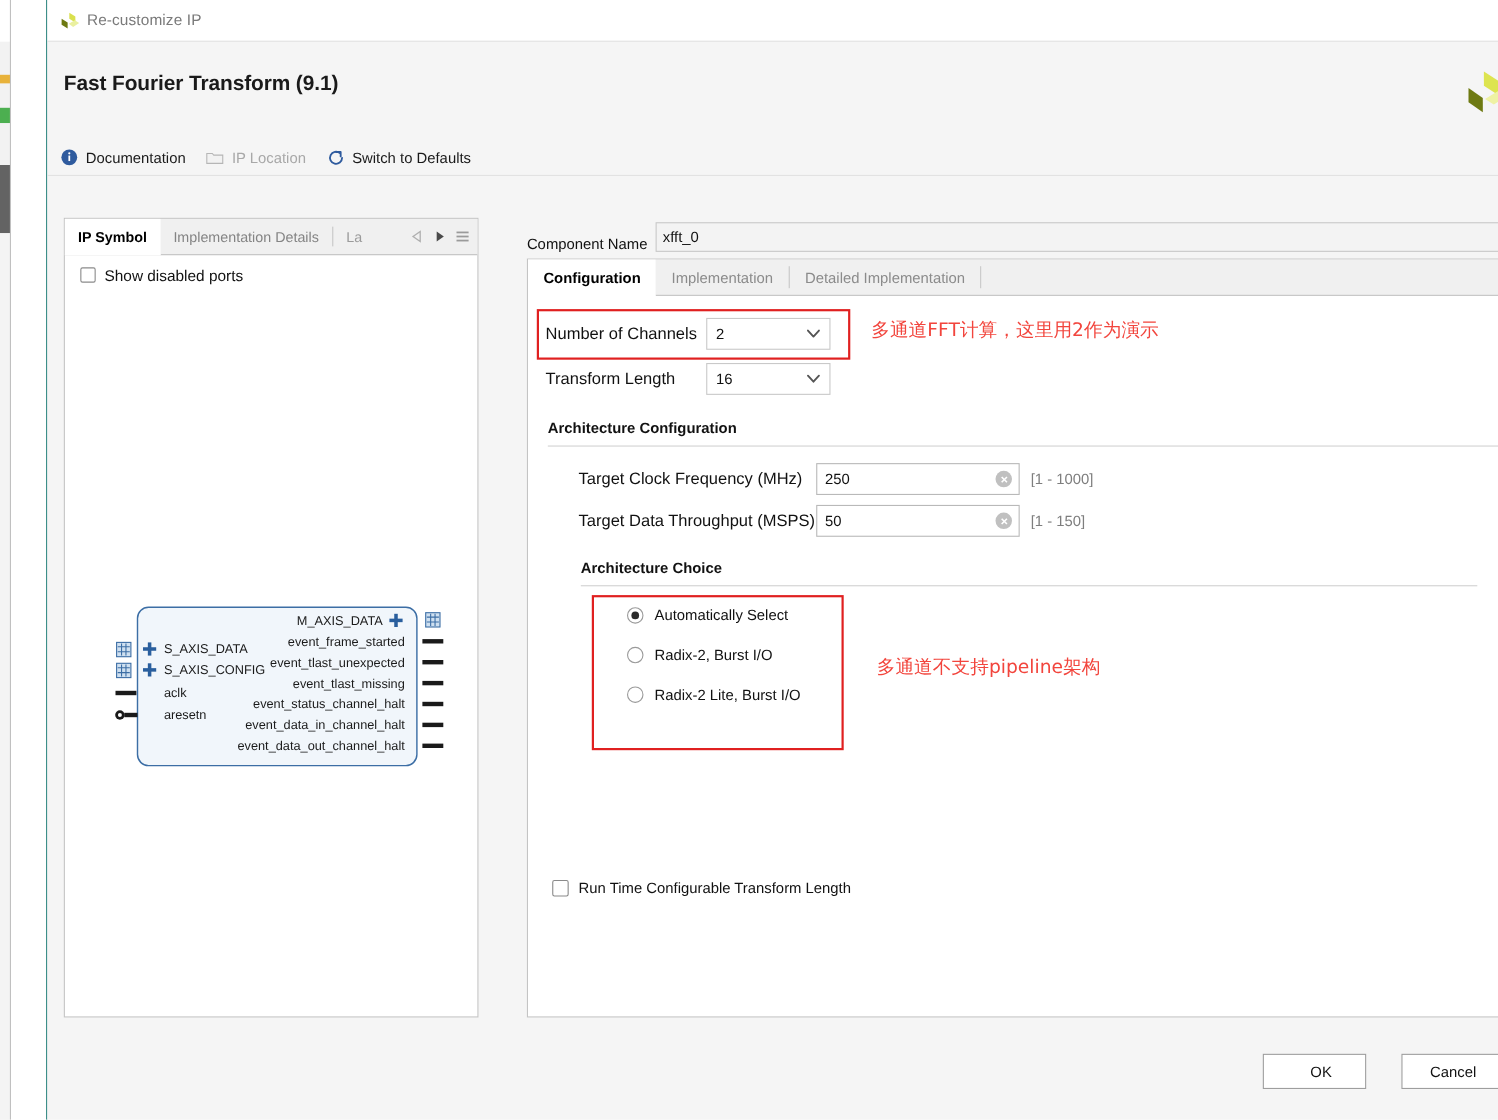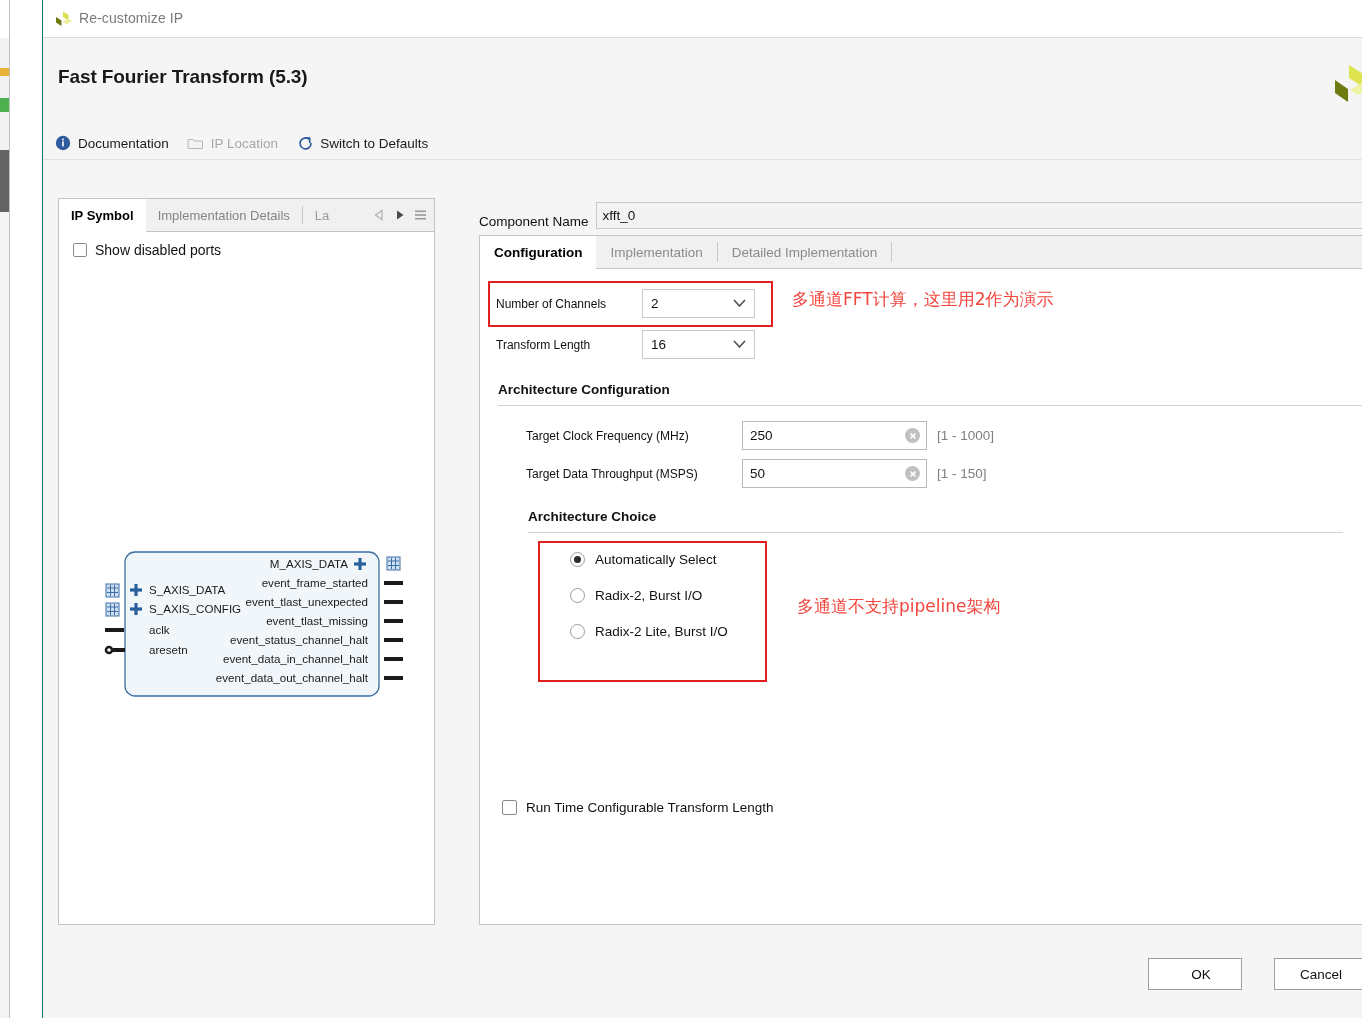--- a/index.html
+++ b/index.html
@@ -280,21 +280,21 @@
     left: 0; top: 33px;
     width: 906px;
     height: 655px;
   }
 
   .row {
     display: flex;
     align-items: center;
     position: absolute;
   }
-  .lbl { font-size: 12px; color: #111; }
+  .lbl { font-size: 15px; color: #111; }
 
   .select {
     height: 29px;
     border: 1px solid #c9c9c9;
     background: #fff;
     box-sizing: border-box;
     display: flex;
     align-items: center;
     justify-content: space-between;
     padding: 0 8px 0 8px;
@@ -440,21 +440,21 @@
     <div class="tb-title">Re-customize IP</div>
     <div class="tb-close">
       <svg width="16" height="16" viewBox="0 0 16 16">
         <line x1="3" y1="3" x2="13" y2="13" stroke="#4a4a4a" stroke-width="1.3"></line>
         <line x1="13" y1="3" x2="3" y2="13" stroke="#4a4a4a" stroke-width="1.3"></line>
       </svg>
     </div>
   </div>
 
   <div id="header">
-    <div class="h-title">Fast Fourier Transform (5.3)</div>
+    <div class="h-title">Fast Fourier Transform (9.1)</div>
     <div class="h-logo">
       <svg width="46" height="46" viewBox="0 0 46 46">
         <polygon points="22,5 36,14 36,27 22,18" fill="#dde44f"></polygon>
         <polygon points="8,20 21,29 21,42 8,33" fill="#6e7a12"></polygon>
         <polygon points="23,30 36,22 44,27 31,35" fill="#eef2a4"></polygon>
       </svg>
     </div>
 
     <div id="toolbar">
       <div class="tool-link">

